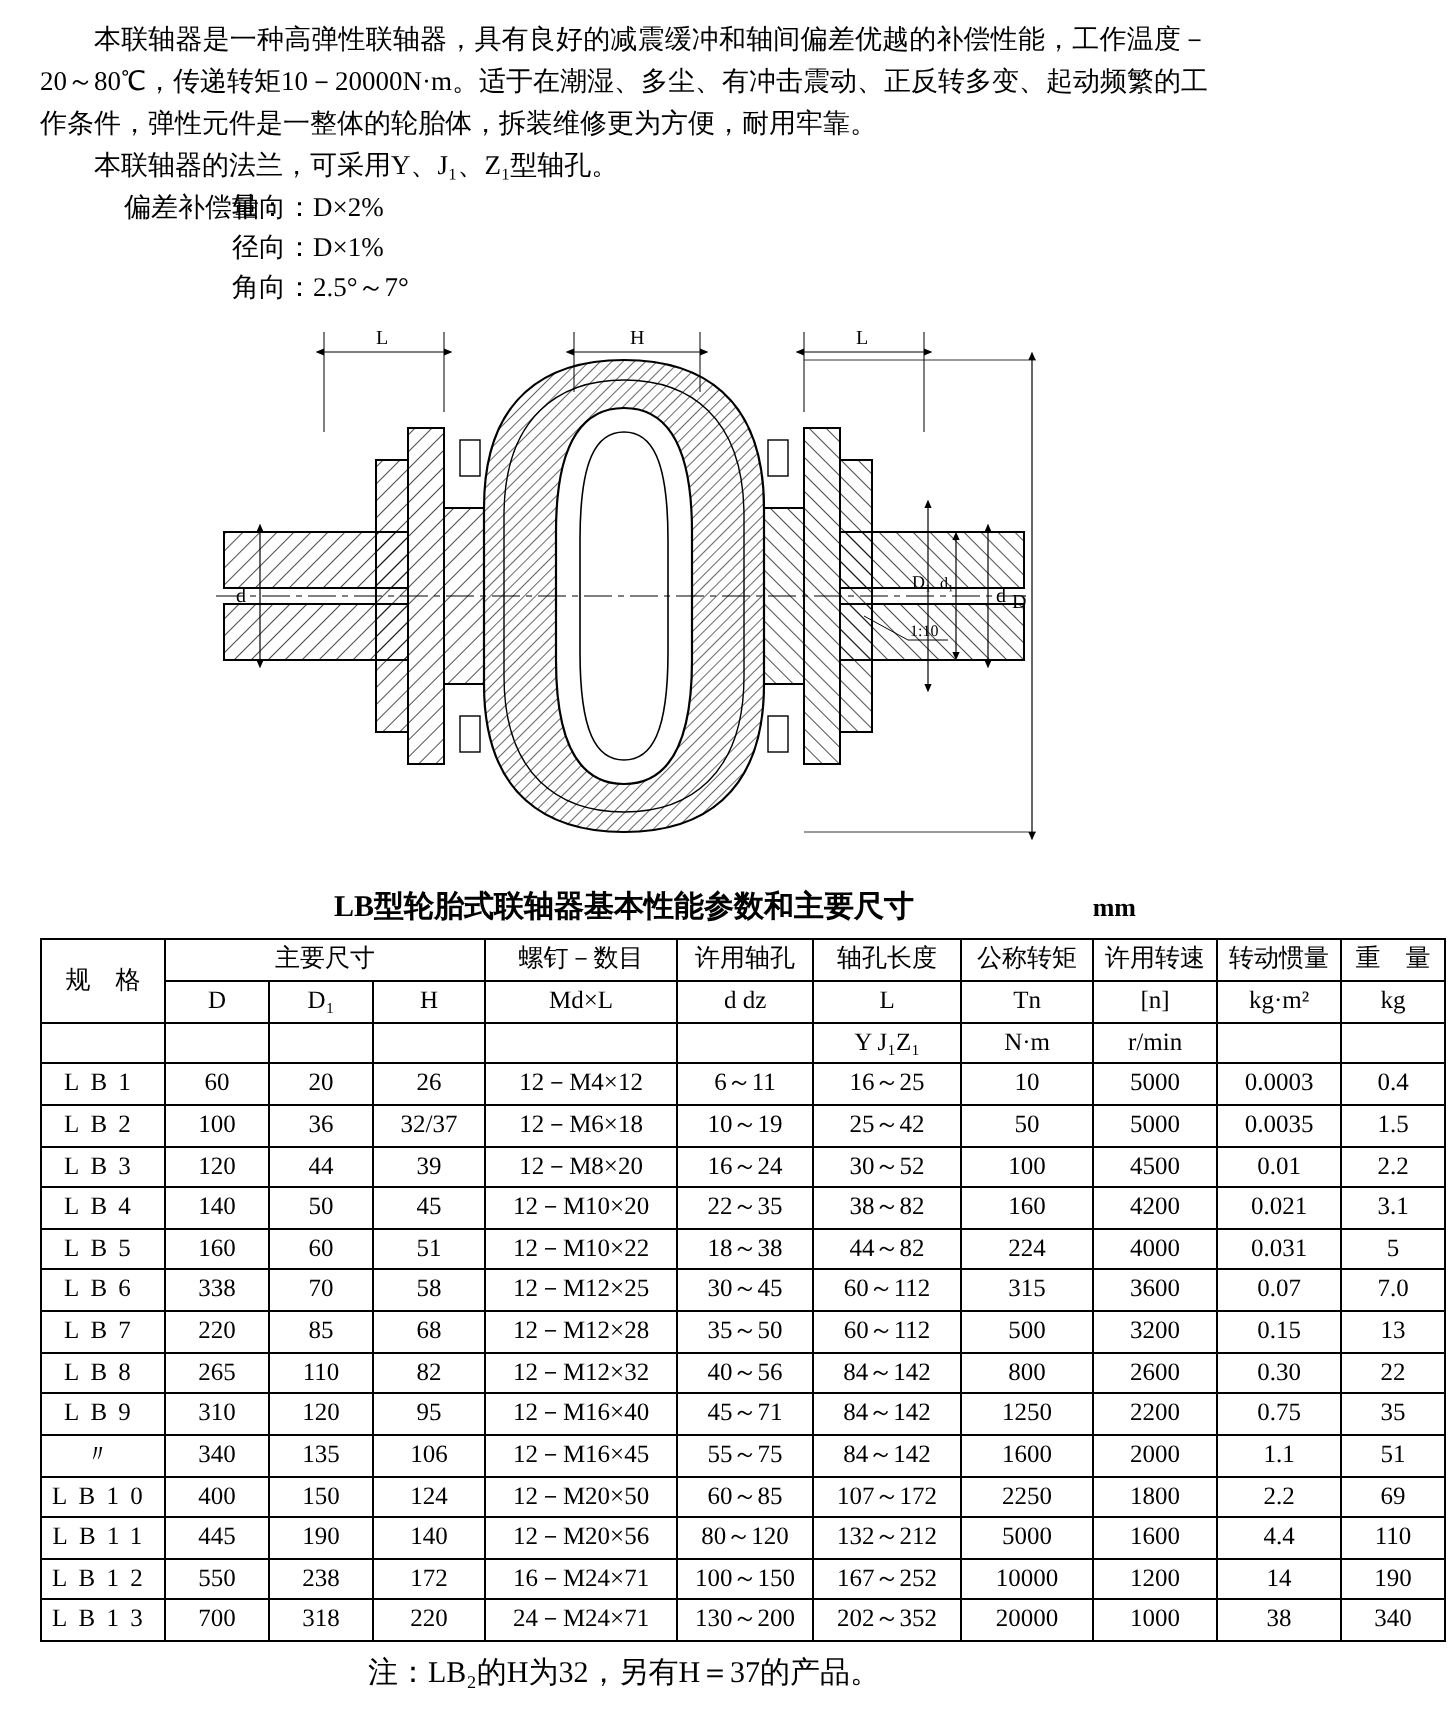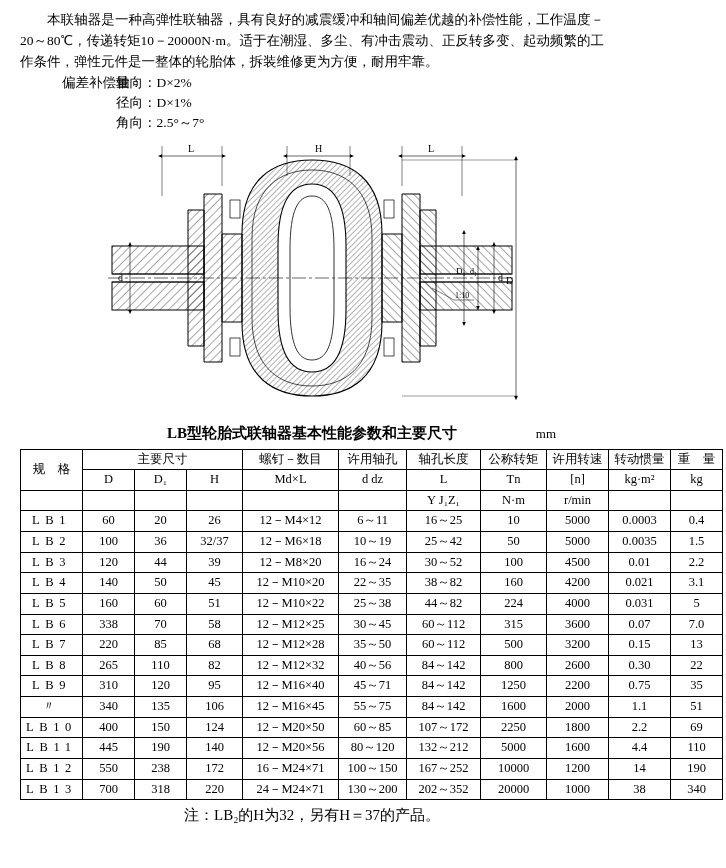--- a/index.html
+++ b/index.html
@@ -63,23 +63,23 @@
   
   .table-title {
     margin-top: 6px;
     text-align: center;
     font-weight: bold;
     font-size: 15px;
     position: relative;
   }
   .table-title .unit {
     position: absolute;
-    right: 48px;
+    right: 36px;
     top: 2px;
-    font-weight: normal;
+    font-weight: bold;
     font-size: 13px;
   }
 
   
   table.spec {
     margin: 6px auto 0 auto;
     border-collapse: collapse;
     width: 672px;
     font-size: 12.5px;
     table-layout: fixed;
@@ -104,20 +104,21 @@
     font-size: 15px;
   }
 </style>
 </head>
 <body>
 
 <div class="page">
 
   <div class="intro">
     <p class="indent">本联轴器是一种高弹性联轴器，具有良好的减震缓冲和轴间偏差优越的补偿性能，工作温度－20～80℃，传递转矩10－20000N·m。适于在潮湿、多尘、有冲击震动、正反转多变、起动频繁的工作条件，弹性元件是一整体的轮胎体，拆装维修更为方便，耐用牢靠。</p>
+    <p class="indent">本联轴器的法兰，可采用Y、J₁、Z₁型轴孔。</p>
   </div>
 
   <div class="comp-block">
     <div class="comp-row">
       <span class="comp-label">偏差补偿量：</span>
       <span class="comp-val">轴向：D×2%</span>
     </div>
     <div class="comp-row">
       <span class="comp-label blank">偏差补偿量：</span>
       <span class="comp-val">径向：D×1%</span>
@@ -354,21 +355,21 @@
           <td>4200</td>
           <td>0.021</td>
           <td>3.1</td>
         </tr>
       <tr class="h-tall">
           <td class="gname">LB5</td>
           <td>160</td>
           <td>60</td>
           <td>51</td>
           <td>12－M10×22</td>
-          <td>25～38</td>
+          <td>18～38</td>
           <td>44～82</td>
           <td>224</td>
           <td>4000</td>
           <td>0.031</td>
           <td>5</td>
         </tr>
       <tr class="h-tall">
           <td class="gname">LB6</td>
           <td>338</td>
           <td>70</td>

